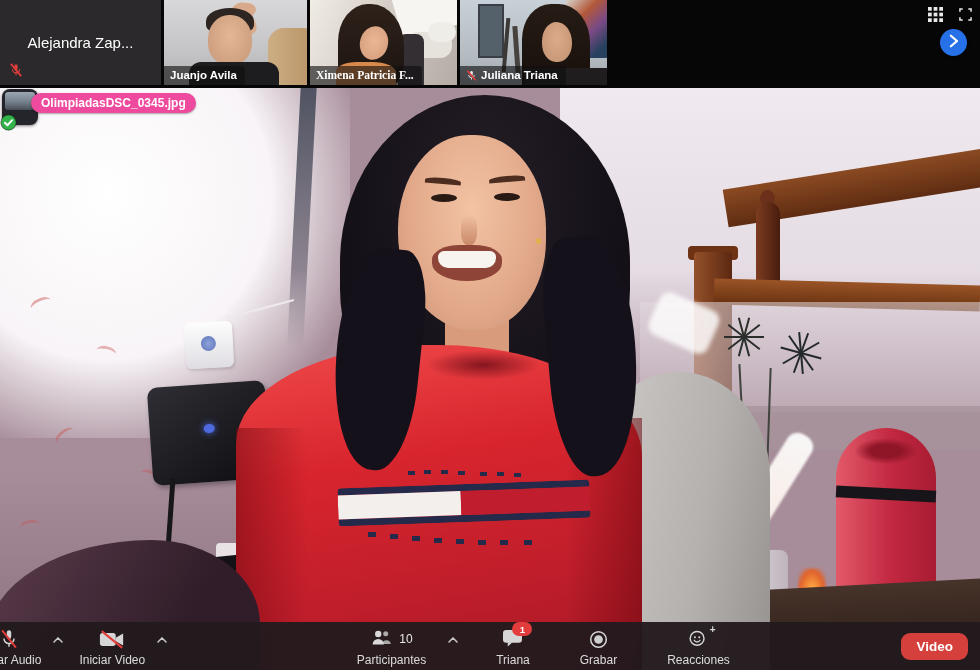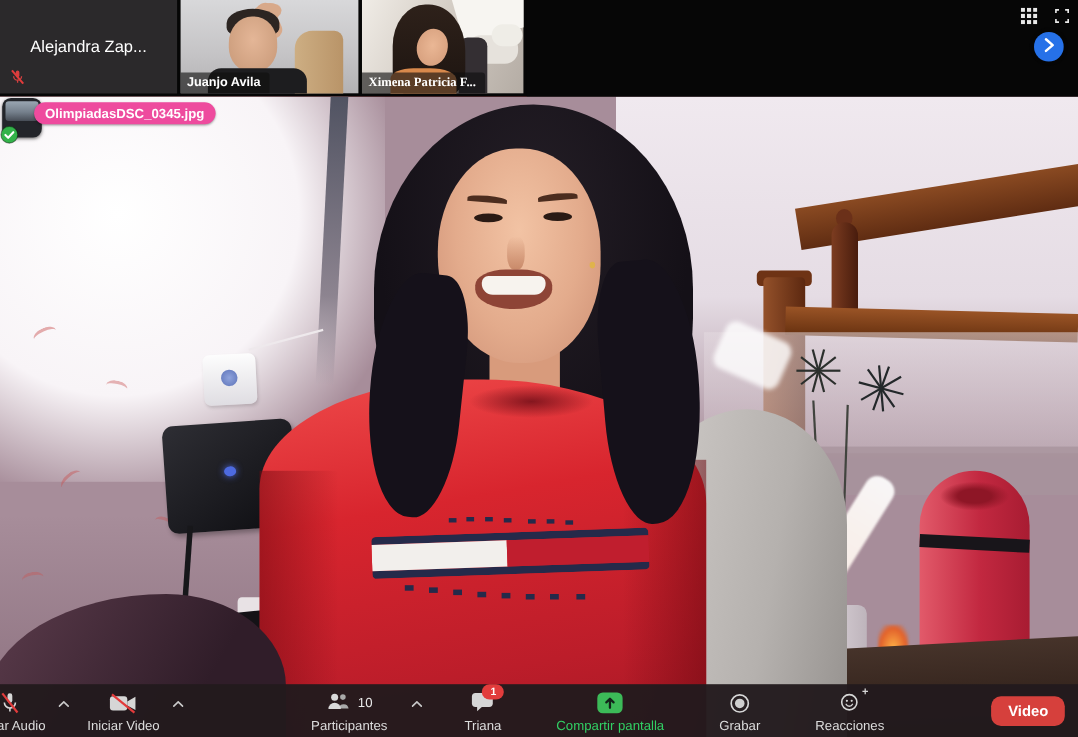--- a/index.html
+++ b/index.html
@@ -1,16 +1,16 @@
 <!DOCTYPE html>
 <html><head>
 <meta charset="utf-8">
 <style>
   html,body{margin:0;padding:0;background:#000;}
-  .screen{position:relative;width:980px;height:670px;overflow:hidden;background:#b91c1c;
+  .screen{position:relative;width:980px;height:670px;overflow:hidden;background:#eab308;
           font-family:"Liberation Sans","DejaVu Sans",sans-serif;-webkit-font-smoothing:antialiased;}
   .ab{position:absolute;}
 
   
   .filmstrip{position:absolute;top:0;left:0;width:980px;height:88px;background:#060606;display:flex;gap:3px;}
   .tile{position:relative;height:85px;flex:0 0 auto;overflow:hidden;background:#1c1c1c;box-sizing:border-box;}
   .tile.active{border:2px solid #c8d94f;}
   .tag{position:absolute;left:0;bottom:0;background:rgba(15,15,15,.62);color:#fff;font-size:11.5px;
        font-weight:bold;padding:3px 8px 4px 6px;border-radius:0 3px 0 0;display:flex;align-items:center;gap:4px;
        white-space:nowrap;z-index:4;}
@@ -72,21 +72,21 @@
         <svg width="14" height="14" viewBox="0 0 12 12">
             <rect x="4.6" y="1" width="2.8" height="5.2" rx="1.4" fill="#d84040"></rect>
             <path d="M2.9 5.4a3.1 3.1 0 0 0 6.2 0" fill="none" stroke="#d84040" stroke-width="1"></path>
             <line x1="6" y1="8.5" x2="6" y2="10.4" stroke="#d84040" stroke-width="1"></line>
             <line x1="1.6" y1="0.8" x2="10.4" y2="11.2" stroke="#e23b3b" stroke-width="1.6"></line>
           </svg>
       </span>
     </div>
 
 
-    <div class="tile" style="width:162px;">
+    <div class="tile" style="width:143px;">
       <div class="ab" style="inset:0;background:linear-gradient(180deg,#d8d8da 0%,#c4c3c5 60%,#b2b1b3 100%);">
         <div class="ab" style="left:104px;top:28px;width:44px;height:60px;background:linear-gradient(90deg,#cdae83,#b99468);border-radius:16px 8px 0 0;"></div>
         <div class="ab" style="left:72px;top:2px;width:17px;height:34px;background:#d8a98a;border-radius:8px;transform:rotate(-24deg);"></div>
         <div class="ab" style="left:66px;top:3px;width:26px;height:16px;background:#d8a98a;border-radius:50%;transform:rotate(-10deg);"></div>
         <div class="ab" style="left:42px;top:8px;width:48px;height:26px;background:#2c2522;border-radius:50% 50% 35% 35%;"></div>
         <div class="ab" style="left:44px;top:15px;width:44px;height:50px;background:radial-gradient(ellipse at 50% 42%,#e4b697,#c79877);border-radius:48% 48% 44% 44%;"></div>
         <div class="ab" style="left:25px;top:62px;width:90px;height:26px;background:#1d1d1f;border-radius:12px 12px 0 0;"></div>
       </div>
       <div class="tag">
           <span>Juanjo Avila</span>
@@ -102,20 +102,42 @@
         <div class="ab" style="left:88px;top:34px;width:26px;height:54px;background:#342f33;border-radius:8px 8px 0 0;"></div>
         <div class="ab" style="left:28px;top:4px;width:66px;height:84px;background:linear-gradient(180deg,#2e211a,#1c1410);border-radius:45% 50% 28% 28%;"></div>
         <div class="ab" style="left:50px;top:26px;width:28px;height:34px;background:radial-gradient(ellipse at 50% 45%,#eab795,#d29a78);border-radius:50%;transform:rotate(14deg);"></div>
         <div class="ab" style="left:26px;top:62px;width:60px;height:26px;background:#d8894c;border-radius:35% 40% 0 0;"></div>
       </div>
       <div class="tag">
           <span>Ximena Patricia F...</span>
         </div>
     </div>
 
+    <div class="tile" style="width:147px;">
+      <div class="ab" style="inset:0;background:linear-gradient(180deg,#c8d1d7 0%,#b2bac0 70%,#9aa1a7 100%);">
+        <div class="ab" style="left:18px;top:4px;width:22px;height:50px;background:#54616b;border:2px solid #3a3f45;"></div>
+        <div class="ab" style="left:106px;top:0;width:41px;height:58px;background:linear-gradient(135deg,#d8d3cc 0%,#b4593a 32%,#7a4a85 58%,#27415e 85%);"></div>
+        <div class="ab" style="left:44px;top:18px;width:4px;height:54px;background:#3b3835;transform:rotate(5deg);"></div>
+        <div class="ab" style="left:54px;top:26px;width:5px;height:48px;background:#46423e;transform:rotate(-4deg);"></div>
+        <div class="ab" style="left:62px;top:4px;width:68px;height:84px;background:linear-gradient(180deg,#261c15,#170f0b);border-radius:42% 46% 0 0;"></div>
+        <div class="ab" style="left:82px;top:22px;width:30px;height:40px;background:radial-gradient(ellipse at 50% 42%,#dcab8b,#c1906f);border-radius:48% 52% 46% 46%;"></div>
+        <div class="ab" style="left:64px;top:68px;width:83px;height:20px;background:#201d1f;"></div>
+      </div>
+      <div class="tag">
+        <span style="line-height:0;">
+          <svg width="11" height="11" viewBox="0 0 12 12">
+              <rect x="4.6" y="1" width="2.8" height="5.2" rx="1.4" fill="#e8e8e8"></rect>
+              <path d="M2.9 5.4a3.1 3.1 0 0 0 6.2 0" fill="none" stroke="#e8e8e8" stroke-width="1"></path>
+              <line x1="6" y1="8.5" x2="6" y2="10.4" stroke="#e8e8e8" stroke-width="1"></line>
+              <line x1="1.6" y1="0.8" x2="10.4" y2="11.2" stroke="#e23b3b" stroke-width="1.8"></line>
+            </svg>
+        </span>
+        <span>Juliana Triana</span>
+      </div>
+    </div>
 
     <div class="strip-right">
       <div class="strip-icons">
         <button class="icon-btn">
           <span><svg width="15" height="15" viewBox="0 0 16 16">
                 <g fill="#e8e8e8">
                   <rect width="4" height="4"></rect>
                   <rect x="6" width="4" height="4"></rect>
                   <rect x="12" width="4" height="4"></rect>
                   <rect y="6" width="4" height="4"></rect>
@@ -327,29 +349,20 @@
         <span class="icon-row" style="position:relative;">
           <span><svg width="21" height="19" viewBox="0 0 22 20">
                 <rect x="1" y="2" width="20" height="13.5" rx="3.5" fill="#d6d6d6"></rect>
                 <path d="M6 15v4.5l5-4.5z" fill="#d6d6d6"></path>
               </svg></span>
           <span class="badge">1</span>
         </span>
         <span class="lbl">Triana</span>
       </button>
 
-      <button class="ctrl share">
-        <span class="icon-row">
-          <svg width="25" height="20" viewBox="0 0 25 20">
-              <rect x="1" y="0.5" width="23" height="19" rx="5" fill="#3cba58"></rect>
-              <path d="M12.5 14.5V6.5M9.2 9.5l3.3-3.3 3.3 3.3" stroke="#12231a" stroke-width="2.1" fill="none" stroke-linecap="round" stroke-linejoin="round"></path>
-            </svg>
-        </span>
-        <span class="lbl">Compartir pantalla</span>
-      </button>
 
       <button class="ctrl">
         <span class="icon-row">
           <svg width="19" height="19" viewBox="0 0 20 20">
               <circle cx="10" cy="10" r="8.2" fill="none" stroke="#d6d6d6" stroke-width="1.6"></circle>
               <circle cx="10" cy="10" r="4.6" fill="#cfcfcf"></circle>
             </svg>
         </span>
         <span class="lbl">Grabar</span>
       </button>

